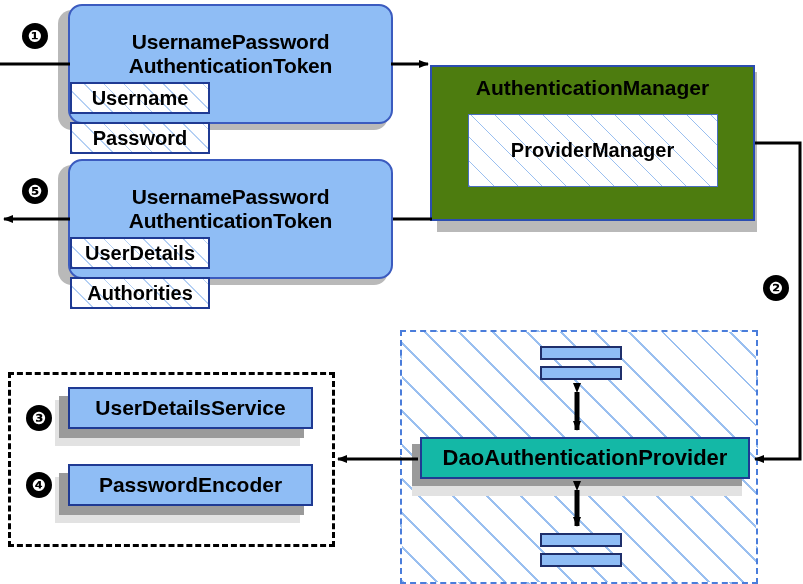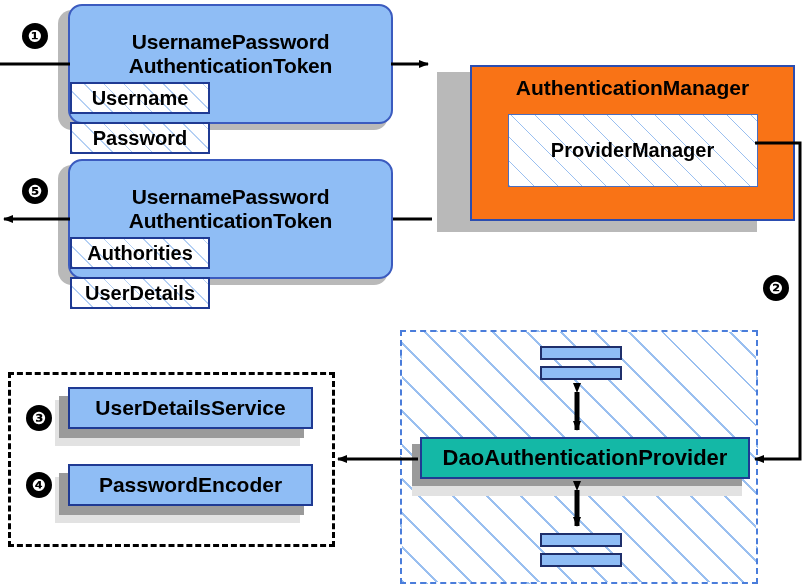--- a/index.html
+++ b/index.html
@@ -60,25 +60,24 @@
     font-weight:bold;
     font-size:20px;
     color:#000;
     height:32px;
     background-image:repeating-linear-gradient(45deg,
         rgba(120,170,235,0.55) 0 1px, rgba(255,255,255,0) 1px 14px);
   }
 
   
   .am-box{
-    background:#f97316;
+    background:#4d7c0f;
     border:2px solid #2b4db0;
     box-sizing:border-box;
     z-index:3;
-    margin-left:40px;
   }
   .am-shadow{background:#b9b9b9;z-index:2;}
   .am-title{
     font-weight:bold;font-size:21px;color:#000;text-align:center;
     margin-top:9px;
   }
   .hatch-box{
     background:#ffffff;
     border:1px solid #4a6fc0;
     box-sizing:border-box;
@@ -167,22 +166,22 @@
 
   <div class="abs marker" style="left:22px;top:178px;">❺</div>
 
   <div class="abs token-shadow" style="left:58px;top:165px;width:330px;height:120px;"></div>
   <div class="abs token-card" style="left:68px;top:159px;width:325px;height:120px;">
     <div class="token-title">
       <span>UsernamePassword</span><br>
       <span>AuthenticationToken</span>
     </div>
     <div class="token-slots">
+      <div class="slot" style="width:140px;">UserDetails</div>
       <div class="slot" style="width:140px;">Authorities</div>
-      <div class="slot" style="width:140px;">UserDetails</div>
     </div>
   </div>
 
   <div class="abs am-shadow" style="left:437px;top:72px;width:320px;height:160px;"></div>
   <div class="abs am-box" style="left:430px;top:65px;width:325px;height:156px;">
     <div class="am-title">AuthenticationManager</div>
     <div class="hatch-box" style="margin:14px auto 0 auto;width:250px;height:73px;">ProviderManager</div>
   </div>
 
   <div class="abs providers-title" style="left:480px;top:265px;width:200px;">

